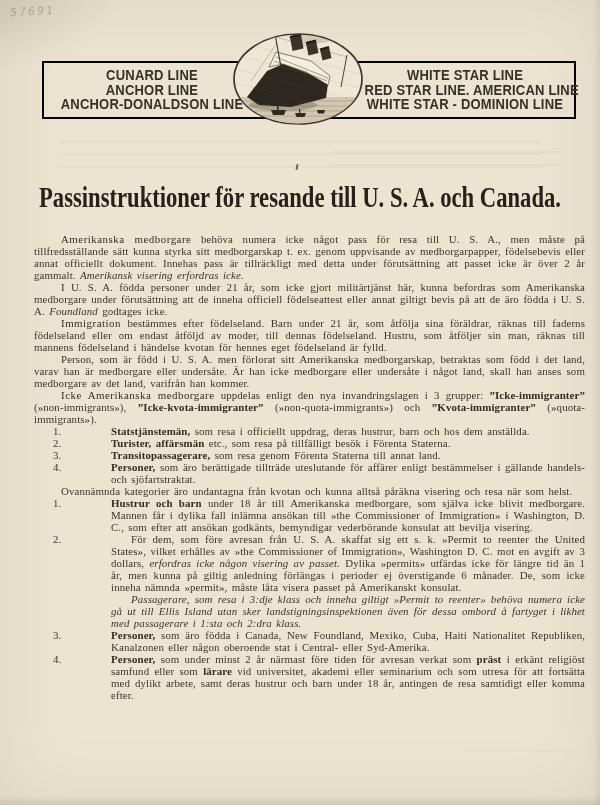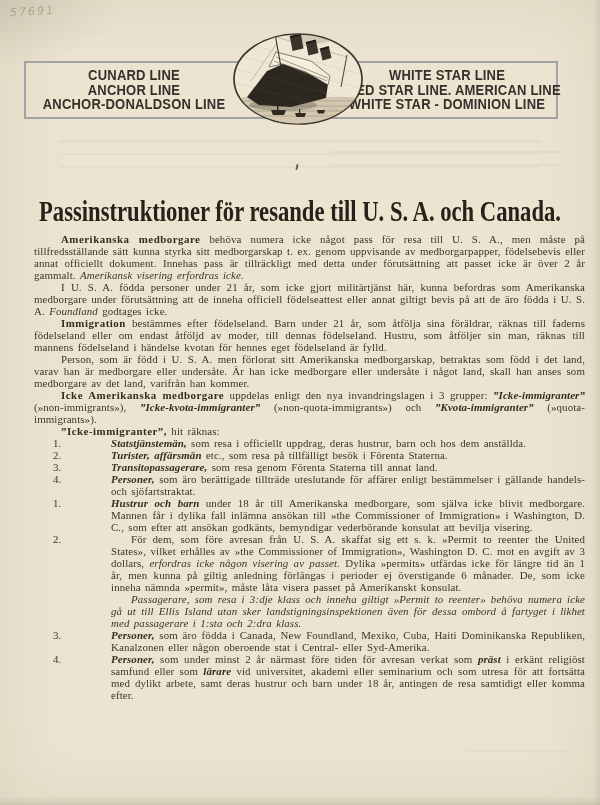--- a/index.html
+++ b/index.html
@@ -26,48 +26,48 @@
   .g3{left:468px;top:750px;width:104px;height:10px;opacity:.4;}
   .ink-speck{position:absolute;left:296px;top:164px;width:2px;height:6px;
     background:#4a443a;border-radius:1px;transform:rotate(12deg);opacity:.8;}
   .pencil-note{
     position:absolute;left:10px;top:5px;
     font-family:"DejaVu Sans", sans-serif;font-size:11px;letter-spacing:2px;
     color:rgba(128,119,99,.48);transform:rotate(-3deg) skewX(-10deg);
   }
   
   .header-box{
-    position:absolute;left:24px;top:61px;width:530px;height:54px;
-    border:2px solid #a3a3a3;
+    position:absolute;left:42px;top:61px;width:530px;height:54px;
+    border:2px solid #000000;
   }
   .fleet{position:absolute;top:50%;transform:translateY(-50%);text-align:center;}
   .fleet-left{left:4px;width:208px;}
   .fleet-right{right:1px;width:216px;}
   .fleet-line{
     font-family:"Liberation Sans", sans-serif;font-weight:700;
     font-size:14px;line-height:14.5px;color:#35302a;white-space:nowrap;
     transform:scaleX(.93);transform-origin:center;letter-spacing:.2px;
   }
   
   .oval-emblem{position:absolute;left:231px;top:31px;width:134px;height:96px;}
   
-  .title-wrap{position:absolute;left:0;top:188px;width:525px;height:46px;}
+  .title-wrap{position:absolute;left:0;top:174px;width:525px;height:46px;}
   
   .doc{
     position:absolute;left:34px;top:233px;width:551px;
     font-size:10.9px;line-height:12px;color:#3a352b;
     text-align:justify;word-spacing:.14em;letter-spacing:.1px;
   }
   .doc p{margin:0;}
   .doc-para{text-indent:27px;}
   .sp{margin-top:6px;}
   .subhead{margin-top:7px;}
-  .rb{font-weight:700;letter-spacing:.5px;color:#322d23;}
+  .rb{font-weight:400;letter-spacing:.5px;color:#322d23;}
   .ri{font-style:italic;}
-  .rbi{font-weight:700;font-style:italic;color:#322d23;}
+  .rbi{font-weight:700;color:#322d23;}
   .ru{text-decoration:underline;text-underline-offset:1.5px;}
   .list-item{display:flex;}
   .li-num{flex:0 0 38px;box-sizing:border-box;padding-left:19px;}
   .li-body{flex:1;margin-left:39px;}
   .li-body p.ind{text-indent:20px;}
 </style>
 </head>
 <body>
 
 <div class="page">
@@ -145,21 +145,20 @@
       <text x="300" y="33" text-anchor="middle" textLength="522" lengthAdjust="spacingAndGlyphs" font-family="Liberation Serif, serif" font-weight="bold" font-size="30" fill="#262119">Passinstruktioner för resande till U. S. A. och Canada.</text>
     </svg>
   </div>
 
   <div class="doc" id="doc-body">
       <p class="doc-para sp"><span class="rb">Amerikanska medborgare</span><span> behöva numera icke något pass för resa till U. S. A., men måste på tillfredsställande sätt kunna styrka sitt medborgarskap t. ex. genom uppvisande av medborgarpapper, födelsebevis eller annat officiellt dokument.  Innehas pass är tillräckligt med detta under förutsättning att passet icke är över 2 år gammalt.  </span><span class="ri">Amerikansk visering erfordras icke.</span></p>
       <p class="doc-para"><span>I U. S. A. födda personer under 21 år, som icke gjort militärtjänst här, kunna befordras som Amerikanska medborgare under förutsättning att de inneha officiell födelseattest eller annat giltigt bevis på att de äro födda i U. S. A.  </span><span class="ri">Foundland</span><span> godtages icke.</span></p>
       <p class="doc-para sp"><span class="rb">Immigration</span><span> bestämmes efter födelseland.  Barn under 21 år, som åtfölja sina föräldrar, räknas till faderns födelseland eller om endast åtföljd av moder, till dennas födelseland.  Hustru, som åtföljer sin man, räknas till mannens födelseland i händelse kvotan för hennes eget födelseland är fylld.</span></p>
       <p class="doc-para"><span>Person, som är född i U. S. A. men förlorat sitt Amerikanska medborgarskap, betraktas som född i det land, varav han är medborgare eller undersåte.  Är han icke medborgare eller undersåte i något land, skall han anses som medborgare av det land, varifrån han kommer.</span></p>
       <p class="doc-para sp"><span class="rb">Icke Amerikanska medborgare</span><span> uppdelas enligt den nya invandringslagen i 3 grupper: </span><span class="rbi">”Icke-immigranter”</span><span> (»non-immigrants»), </span><span class="rbi">”Icke-kvota-immigranter”</span><span> (»non-quota-immigrants») och </span><span class="rbi">”Kvota-immigranter”</span><span> (»quota-immigrants»).</span></p>
-      <p class="doc-para subhead"><span class="rb">”Icke-immigranter”,</span><span> hit räknas:</span></p>
       <div class="list">
         <div class="list-item">
           <div class="li-num">1.</div>
           <div class="li-body">
             <p><span class="rbi">Statstjänstemän,</span><span> som resa i officiellt uppdrag, deras hustrur, barn och hos dem anställda.</span></p>
           </div>
         </div>
         <div class="list-item">
           <div class="li-num">2.</div>
           <div class="li-body">
@@ -172,38 +171,39 @@
             <p><span class="rbi">Transitopassagerare,</span><span> som resa genom Förenta Staterna till annat land.</span></p>
           </div>
         </div>
         <div class="list-item">
           <div class="li-num">4.</div>
           <div class="li-body">
             <p><span class="rbi">Personer,</span><span> som äro berättigade tillträde uteslutande för affärer enligt bestämmelser i gällande handels- och sjöfartstraktat.</span></p>
           </div>
         </div>
       </div>
+      <p class="doc-para"><span>Ovannämnda kategorier äro undantagna från kvotan och kunna alltså påräkna visering och resa när som helst.</span></p>
       <div class="list">
         <div class="list-item">
           <div class="li-num">1.</div>
           <div class="li-body">
             <p><span class="rbi">Hustrur och barn</span><span> under 18 år till Amerikanska medborgare, som själva icke blivit medborgare.  Mannen får i dylika fall inlämna ansökan till »the Commissioner of Immigration» i Washington, D. C., som  efter att ansökan godkänts, bemyndigar vederbörande konsulat att bevilja visering.</span></p>
           </div>
         </div>
         <div class="list-item">
           <div class="li-num">2.</div>
           <div class="li-body">
             <p class="ind"><span>För dem, som före avresan från U. S. A. skaffat sig ett s. k. »Permit to reenter the United States», vilket erhålles av »the Commissioner of Immigration», Washington D. C. mot en avgift av 3 dollars, </span><span class="ri">erfordras icke någon visering av passet.</span><span>  Dylika »permits» utfärdas icke för längre tid än 1 år, men kunna på giltig anledning förlängas i perioder ej överstigande 6 månader.  De, som icke inneha nämnda »permit», måste låta visera passet på Amerikanskt konsulat.</span></p>
             <p class="ind"><span class="ri">Passagerare, som resa i 3:dje klass och inneha giltigt »Permit to reenter» behöva numera icke gå ut till Ellis Island utan sker landstigningsinspektionen även för dessa ombord å fartyget i likhet med passagerare i 1:sta och 2:dra klass.</span></p>
           </div>
         </div>
         <div class="list-item">
           <div class="li-num">3.</div>
           <div class="li-body">
-            <p><span class="rbi">Personer,</span><span> som äro födda i Canada, New Foundland, Mexiko, Cuba, Haiti Dominikanska Republiken, Kanalzonen eller någon oberoende stat i Central- eller Syd-Amerika.</span></p>
+            <p><span class="rbi">Personer,</span><span> som äro födda i Canada, New Foundland, Mexiko, Cuba, Haiti Nationalitet Republiken, Kanalzonen eller någon oberoende stat i Central- eller Syd-Amerika.</span></p>
           </div>
         </div>
         <div class="list-item">
           <div class="li-num">4.</div>
           <div class="li-body">
             <p><span class="rbi">Personer,</span><span> som under minst 2 år närmast före tiden för avresan verkat som </span><span class="rbi">präst</span><span> i erkänt religiöst samfund eller som </span><span class="rbi">lärare</span><span> vid universitet, akademi eller seminarium och som utresa för att fortsätta med dylikt arbete, samt deras hustrur och barn under 18 år, antingen de resa samtidigt eller komma efter.</span></p>
           </div>
         </div>
       </div>
     </div>

